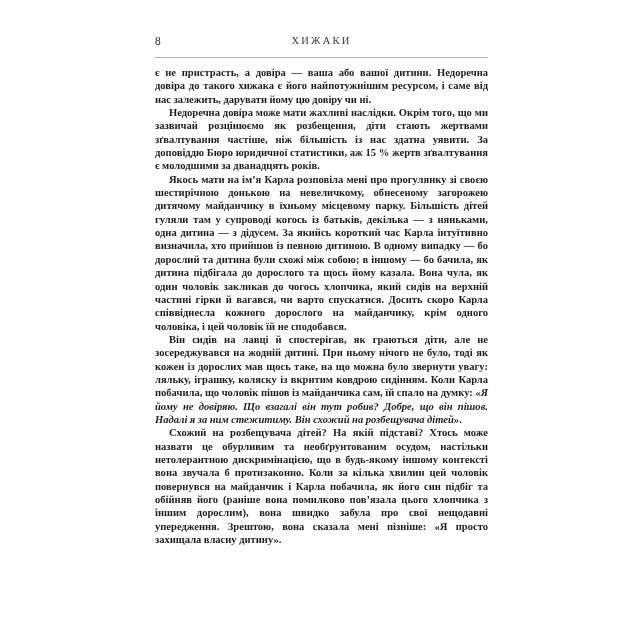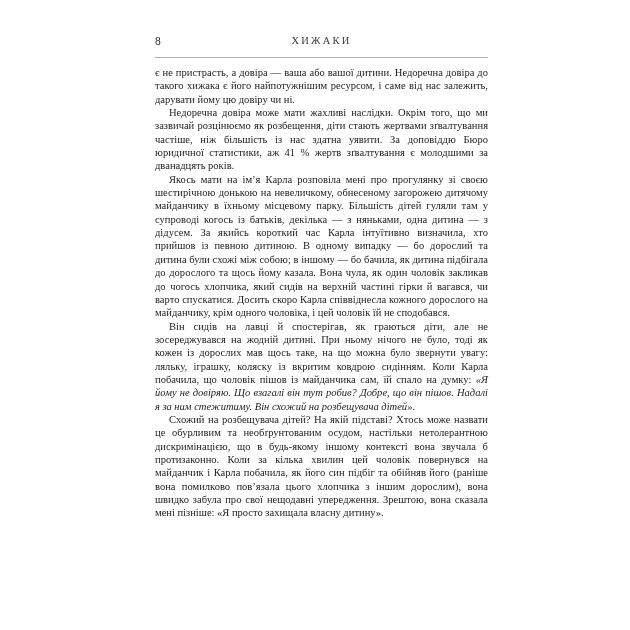--- a/index.html
+++ b/index.html
@@ -65,20 +65,21 @@
     color: #1d1d1d;
     text-align: justify;
     text-justify: inter-word;
     -webkit-hyphens: none;
     hyphens: none;
     word-spacing: -0.1px;
   }
   .body-text p {
     margin: 0;
     text-indent: 14px;
+    font-weight: bold;
   }
   .body-text p.no-indent {
     text-indent: 0;
   }
   em {
     font-style: italic;
   }
 </style>
 </head>
 <body>
@@ -87,20 +88,20 @@
   <div class="content">
 
     <div class="runhead">
       <span class="folio">8</span>
       <span class="runhead-title">ХИЖАКИ</span>
     </div>
     <hr class="runhead-rule">
 
     <div class="body-text" id="body-text">
         <p class="no-indent"><span>є не пристрасть, а довіра — ваша або вашої дитини. Недоречна довіра до такого хижака є його найпотужнішим ресурсом, і саме від нас залежить, дарувати йому цю довіру чи ні.</span></p>
-        <p><span>Недоречна довіра може мати жахливі наслідки. Окрім того, що ми зазвичай розцінюємо як розбещення, діти стають жертвами зґвалтування частіше, ніж більшість із нас здатна уявити. За доповіддю Бюро юридичної статистики, аж 41 % жертв зґвалтування є молодшими за дванадцять років.</span></p>
+        <p><span>Недоречна довіра може мати жахливі наслідки. Окрім того, що ми зазвичай розцінюємо як розбещення, діти стають жертвами зґвалтування частіше, ніж більшість із нас здатна уявити. За доповіддю Бюро юридичної статистики, аж 15 % жертв зґвалтування є молодшими за дванадцять років.</span></p>
         <p><span>Якось мати на ім’я Карла розповіла мені про прогулянку зі своєю шестирічною донькою на невеличкому, обнесеному загорожею дитячому майданчику в їхньому місцевому парку. Більшість дітей гуляли там у супроводі когось із батьків, декілька — з няньками, одна дитина — з дідусем. За якийсь короткий час Карла інтуїтивно визначила, хто прийшов із певною дитиною. В одному випадку — бо дорослий та дитина були схожі між собою; в іншому — бо бачила, як дитина підбігала до дорослого та щось йому казала. Вона чула, як один чоловік закликав до чогось хлопчика, який сидів на верхній частині гірки й вагався, чи варто спускатися. Досить скоро Карла співвіднесла кожного дорослого на майданчику, крім одного чоловіка, і цей чоловік їй не сподобався.</span></p>
         <p><span>Він сидів на лавці й спостерігав, як граються діти, але не зосереджувався на жодній дитині. При ньому нічого не було, тоді як кожен із дорослих мав щось таке, на що можна було звернути увагу: ляльку, іграшку, коляску із вкритим ковдрою сидінням. Коли Карла побачила, що чоловік пішов із майданчика сам, їй спало на думку: </span><em>«Я йому не довіряю. Що взагалі він тут робив? Добре, що він пішов. Надалі я за ним стежитиму. Він схожий на розбещувача дітей»</em><span>.</span></p>
         <p><span>Схожий на розбещувача дітей? На якій підставі? Хтось може назвати це обурливим та необґрунтованим осудом, настільки нетолерантною дискримінацією, що в будь-якому іншому контексті вона звучала б протизаконно. Коли за кілька хвилин цей чоловік повернувся на майданчик і Карла побачила, як його син підбіг та обійняв його (раніше вона помилково пов’язала цього хлопчика з іншим дорослим), вона швидко забула про свої нещодавні упередження. Зрештою, вона сказала мені пізніше: «Я просто захищала власну дитину».</span></p>
       </div>
 
   </div>
 </div>
 
 </body></html>

